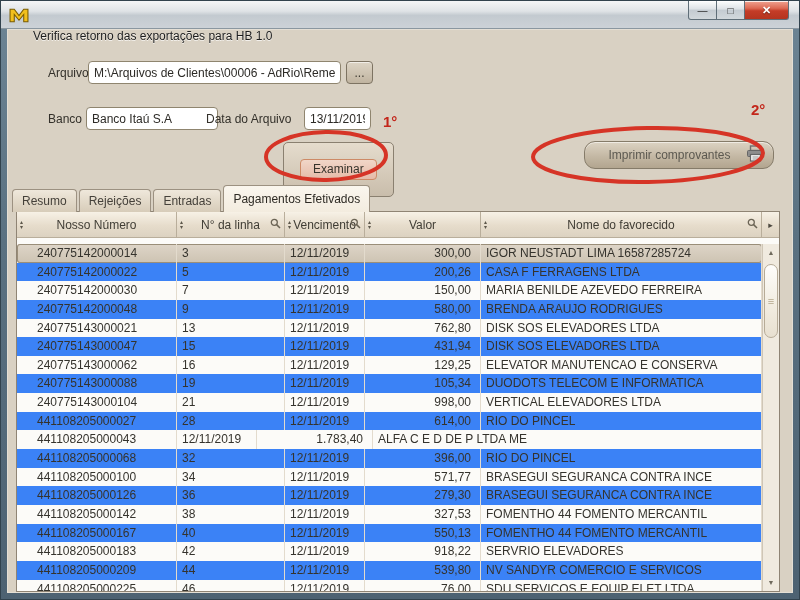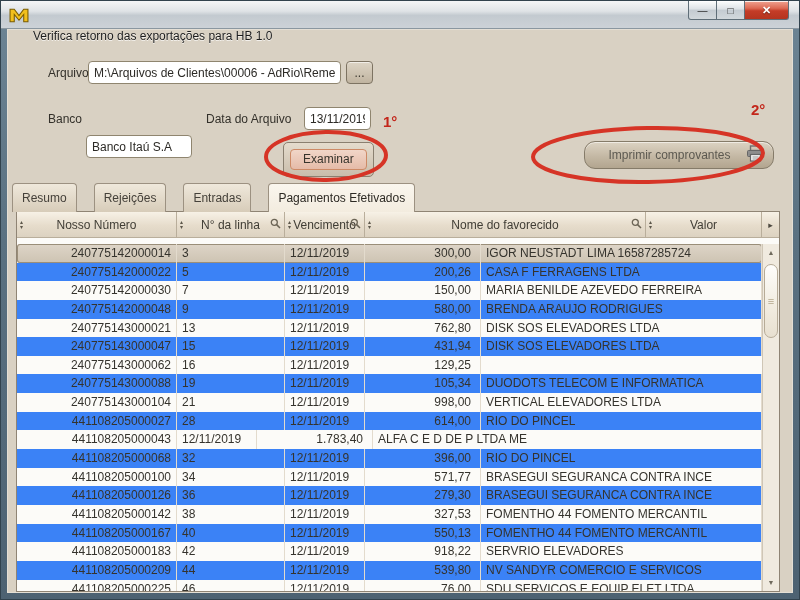--- a/index.html
+++ b/index.html
@@ -48,42 +48,42 @@
     padding:0 5px;outline:none;
   }
   .browse{
     position:absolute;width:27px;height:23px;border:1px solid #7d7362;border-radius:4px;
     background:linear-gradient(180deg,#ddd4c5 0%,#c0b4a0 100%);
     font-size:12px;color:#3d3930;line-height:10px;cursor:pointer;
     box-shadow:inset 0 1px 0 rgba(255,255,255,.6);
   }
 
   .btn-examinar{
-    position:absolute;left:283px;top:142px;padding:6px;border:1px solid #8a8070;border-radius:5px;
+    position:absolute;left:283px;top:142px;padding:16px;border:1px solid #8a8070;border-radius:5px;
     background:linear-gradient(180deg,#e5dccd 0%,#c9bdab 100%);cursor:pointer;
   }
   .btn-examinar .inner{
     display:block;padding:2px 12px 3px;border:1px solid #cd8a66;border-radius:4px;
     background:linear-gradient(180deg,#f1d6c8 0%,#e5bba8 100%);
     font-size:12px;color:#38342c;font-family:"Liberation Sans",sans-serif;
   }
   .btn-imprimir{
     position:absolute;left:556px;top:141px;width:190px;height:28px;
     border:1px solid #857b69;border-radius:11px;
     background:linear-gradient(180deg,#dcd3c3 0%,#c4b8a4 55%,#b2a58f 100%);
     display:flex;align-items:center;padding:0 8px;cursor:pointer;
     box-shadow:inset 0 1px 0 rgba(255,255,255,.55);
     margin-left:28px;
   }
   .btn-imprimir .cap{flex:1;text-align:center;font-size:12px;color:#5c5950;font-family:"Liberation Sans",sans-serif;}
 
   
   .tabbar{position:absolute;left:12px;top:185px;height:27px;display:flex;align-items:flex-end;z-index:3;}
   .tab{
-    height:23px;padding:14px 9px;margin-right:17px;display:flex;align-items:center;
+    height:23px;padding:8px 9px;margin-right:2px;display:flex;align-items:center;
     border:1px solid #9c9181;border-bottom:none;border-radius:4px 4px 0 0;
     background:linear-gradient(180deg,#efe8db 0%,#d7ccb9 100%);
     font-size:12px;color:#45413a;cursor:pointer;white-space:nowrap;
   }
   .tab.active{
     height:27px;background:linear-gradient(180deg,#faf6ee 0%,#f3ecdf 100%);
     color:#2d2a24;z-index:4;position:relative;
   }
 
   
@@ -113,21 +113,21 @@
   }
   .td{
     height:100%;line-height:18.65px;font-size:12px;color:#35332d;
     white-space:nowrap;overflow:hidden;border-right:1px solid #e3dbcd;padding:0 5px;
   }
   .c0{width:160px;flex:0 0 auto;}
   .c1{width:108px;flex:0 0 auto;}
   .c2{width:80px;flex:0 0 auto;}
   .c3{width:116px;flex:0 0 auto;}
   .c4{flex:1;}
-  .td.c0{padding-left:4px;text-align:right;}
+  .td.c0{padding-left:20px;}
   .td.c3{text-align:right;padding-right:9px;}
 
   
   .vscroll{width:17px;flex:0 0 auto;background:#f0eadf;border-left:1px solid #cfc6b6;position:relative;}
   .sb-btn{position:absolute;left:0;right:0;height:15px;display:flex;align-items:center;justify-content:center;font-size:7px;color:#6f6a5d;cursor:pointer;}
   .sb-btn.up{top:1px;}
   .sb-btn.down{bottom:1px;}
   .sb-thumb{
     position:absolute;left:1px;right:1px;top:20px;height:74px;border-radius:7px;
     border:1px solid #b6ab97;background:linear-gradient(180deg,#fefdfb 0%,#f3eee3 50%,#e8e0d0 100%);
@@ -157,21 +157,21 @@
 </div>
 
 <div class="client"></div>
 <div class="frame-outline"></div>
 
 <span class="lbl" style="left:48px;top:66px">Arquivo</span>
 <input class="field" style="left: 88px; top: 61px; width: 253px;" value="M:\Arquivos de Clientes\00006 - AdRio\Remessa">
 <button class="browse" style="left:346px;top:61px">...</button>
 
 <span class="lbl" style="left:48px;top:112px">Banco</span>
-<input class="field" style="left: 86px; top: 107px; width: 106px; margin-top: 28px;" value="Banco Itaú S.A">
+<input class="field" style="left: 86px; top: 107px; width: 132px;" value="Banco Itaú S.A">
 <span class="lbl" style="left:206px;top:112px">Data do Arquivo</span>
 <input class="field" style="left: 304px; top: 107px; width: 67px;" value="13/11/2019">
 
 <button class="btn-examinar">
   <span class="inner">Examinar</span>
 </button>
 
 <button class="btn-imprimir">
   <span class="cap">Imprimir comprovantes</span>
   <span>
@@ -217,38 +217,38 @@
   <span class="sort">
             <span class="su">▴</span>
             <span class="sd">▾</span>
           </span>
 <span>Vencimento</span>
   <span class="mag"><svg width="11" height="11" viewBox="0 0 11 11">
               <circle cx="4.3" cy="4.3" r="3" fill="none" stroke="#6b6455" stroke-width="1.3"></circle>
               <line x1="6.6" y1="6.6" x2="10" y2="10" stroke="#6b6455" stroke-width="1.5"></line>
             </svg></span>
 </div>
+        <div class="th c3">
+  <span class="sort">
+            <span class="su">▴</span>
+            <span class="sd">▾</span>
+          </span>
+<span>Valor</span>
+        </div>
         <div class="th c4">
   <span class="sort">
             <span class="su">▴</span>
             <span class="sd">▾</span>
           </span>
 <span>Nome do favorecido</span>
   <span class="mag"><svg width="11" height="11" viewBox="0 0 11 11">
               <circle cx="4.3" cy="4.3" r="3" fill="none" stroke="#6b6455" stroke-width="1.3"></circle>
               <line x1="6.6" y1="6.6" x2="10" y2="10" stroke="#6b6455" stroke-width="1.5"></line>
             </svg></span>
 </div>
-        <div class="th c3">
-  <span class="sort">
-            <span class="su">▴</span>
-            <span class="sd">▾</span>
-          </span>
-<span>Valor</span>
-        </div>
       </div>
     <div class="th corner">▸</div>
   </div>
   <div class="tbody-wrap">
     <div class="tbody">
         <div class="tr sel">
           <div class="td c0">240775142000014</div>
           <div class="td c1">3</div>
           <div class="td c2">12/11/2019</div>
           <div class="td c3">300,00</div>
@@ -287,20 +287,21 @@
           <div class="td c1">15</div>
           <div class="td c2">12/11/2019</div>
           <div class="td c3">431,94</div>
           <div class="td c4">DISK SOS ELEVADORES LTDA</div>
         </div>
         <div class="tr">
           <div class="td c0">240775143000062</div>
           <div class="td c1">16</div>
           <div class="td c2">12/11/2019</div>
           <div class="td c3">129,25</div>
+          <div class="td c4">ELEVATOR MANUTENCAO E CONSERVA</div>
         </div>
         <div class="tr alt">
           <div class="td c0">240775143000088</div>
           <div class="td c1">19</div>
           <div class="td c2">12/11/2019</div>
           <div class="td c3">105,34</div>
           <div class="td c4">DUODOTS TELECOM E INFORMATICA</div>
         </div>
         <div class="tr">
           <div class="td c0">240775143000104</div>

